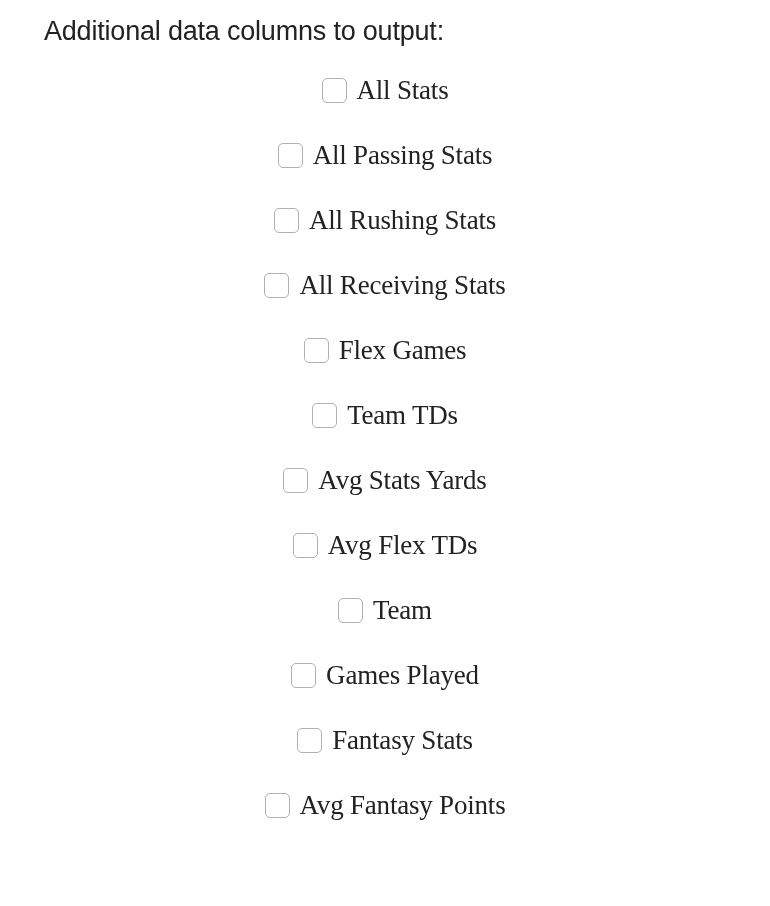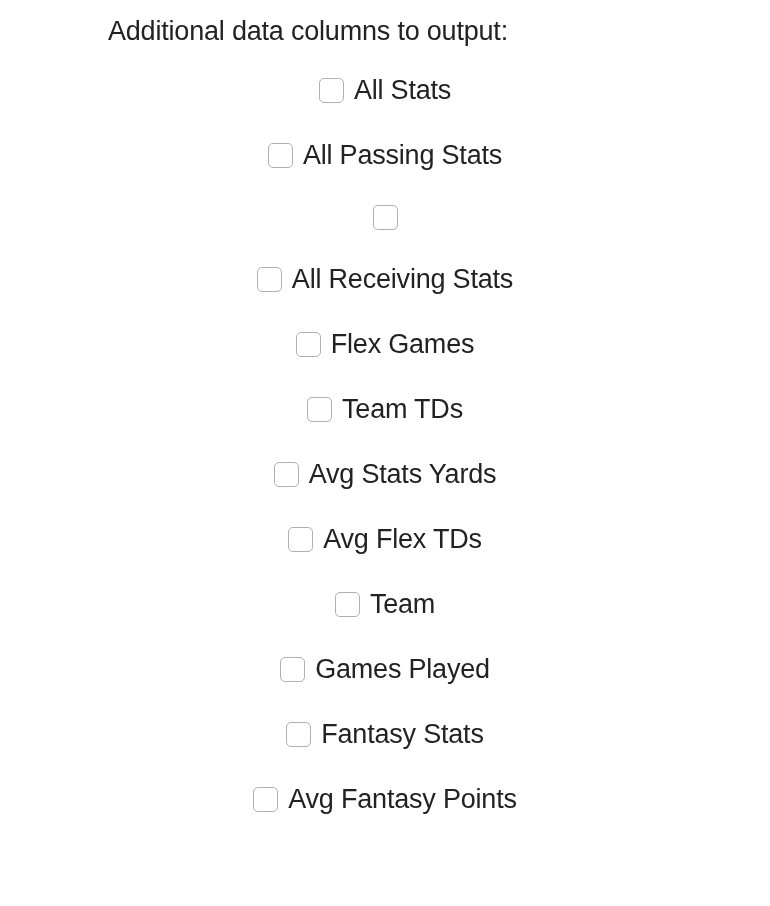--- a/index.html
+++ b/index.html
@@ -14,21 +14,21 @@
       height: 906px;
     }
     .container {
       padding-top: 16px;
       width: 100%;
     }
     .heading {
       font-size: 27px;
       color: #222222;
       text-align: left;
-      padding-left: 108px;
+      padding-left: 44px;
       margin-bottom: 28px;
       letter-spacing: -0.2px;
     }
     .options-list {
       display: flex;
       flex-direction: column;
       align-items: center;
       gap: 34px;
     }
     .option-row {
@@ -43,38 +43,40 @@
       border-radius: 5px;
       background: #ffffff;
       display: inline-block;
       flex-shrink: 0;
       cursor: pointer;
     }
     .option-label {
       font-size: 27px;
       color: #222222;
       letter-spacing: -0.2px;
+      font-family: Liberation Serif, serif;
     }
   </style>
 </head>
 <body>
 
 <div class="container">
   <div class="heading">Additional data columns to output:</div>
   <div class="options-list">
     <div class="option-row">
       <span class="checkbox"></span>
       <span class="option-label">All Stats</span>
     </div>
     <div class="option-row">
       <span class="checkbox"></span>
       <span class="option-label">All Passing Stats</span>
     </div>
     <div class="option-row">
       <span class="checkbox"></span>
+      <span class="option-label">All Rushing Stats</span>
     </div>
     <div class="option-row">
       <span class="checkbox"></span>
       <span class="option-label">All Receiving Stats</span>
     </div>
     <div class="option-row">
       <span class="checkbox"></span>
       <span class="option-label">Flex Games</span>
     </div>
     <div class="option-row">

